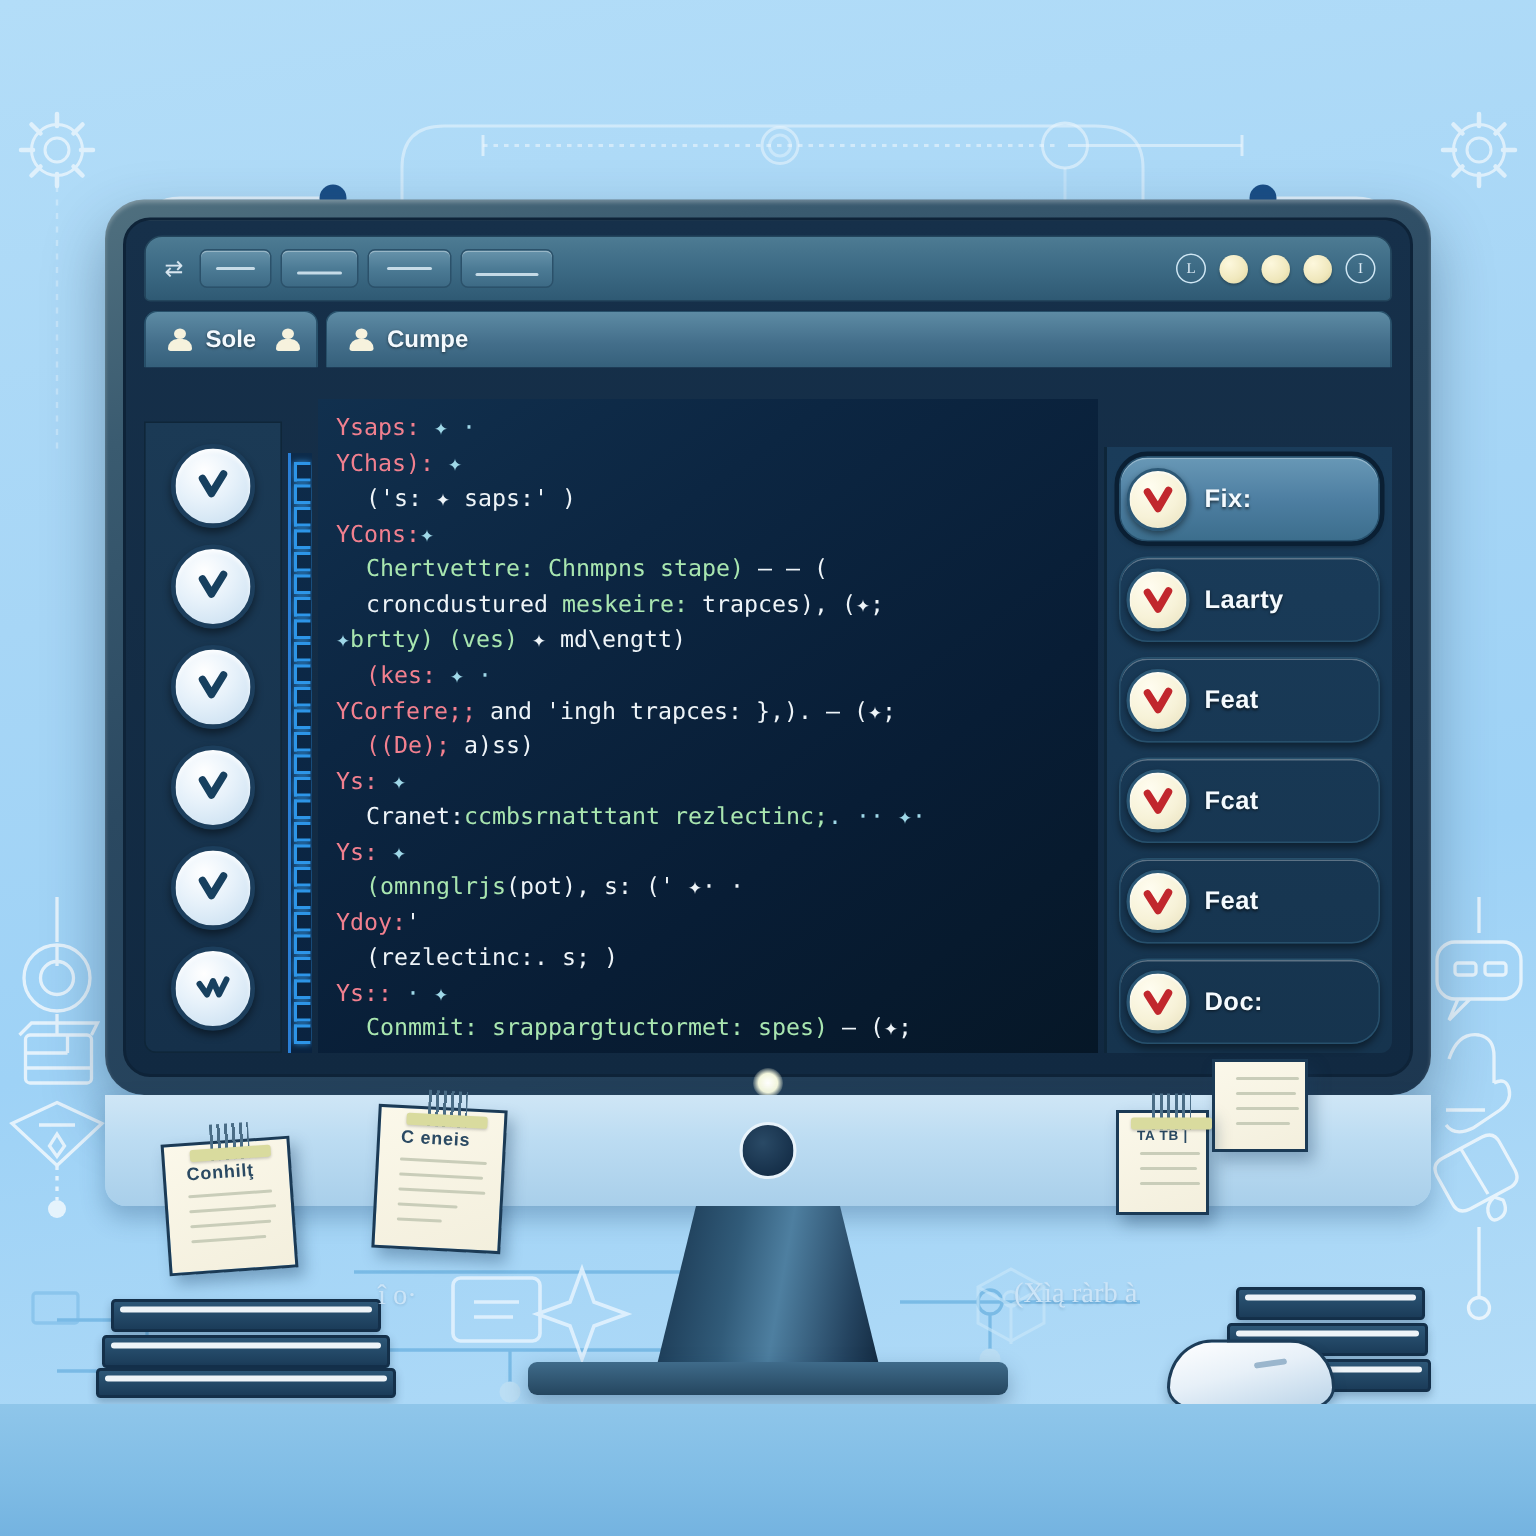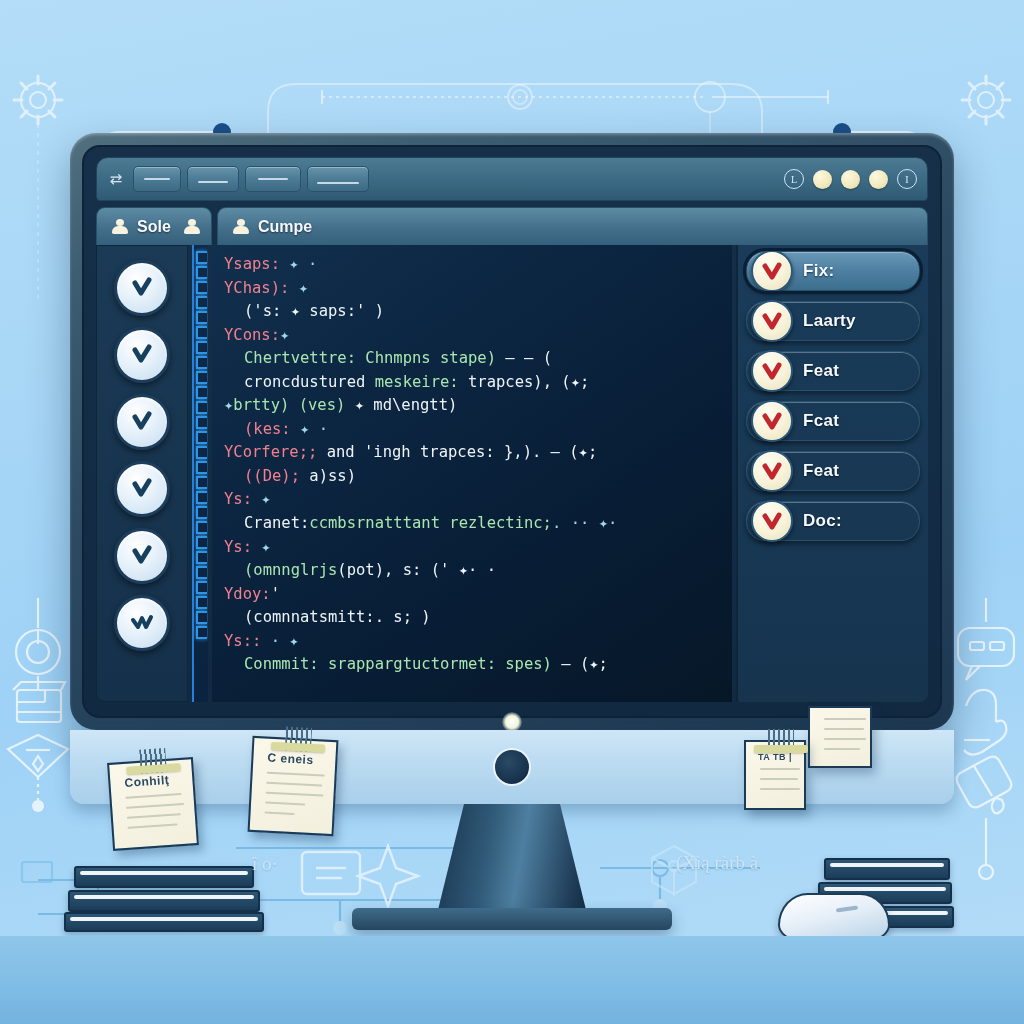--- a/index.html
+++ b/index.html
@@ -97,21 +97,21 @@
     background: #f6f2dd;
   }
   .usr-ico::after {
     content: ""; position: absolute; left: 1px; bottom: 0;
     width: 16px; height: 8px; border-radius: 7px 7px 2px 2px;
     background: #f6f2dd;
   }
   .usr-ico.right { margin-left: 4px; }
 
   
-  #workspace { flex: 1; display: flex; gap: 4px; min-height: 0; position: relative; }
+  #workspace { flex: 1; display: flex; gap: 4px; min-height: 0; position: relative; align-items: flex-end; }
 
   
   #rail {
     width: 92px; flex: 0 0 92px;
     background: linear-gradient(180deg, #1b3a55 0%, #15304a 100%);
     border: 1px solid #0f2639;
     border-radius: 0 0 0 8px;
     display: flex; flex-direction: column; align-items: center;
     padding: 14px 0; gap: 11px;
   }
@@ -162,21 +162,21 @@
   
   #actions {
     width: 192px; flex: 0 0 192px;
     background: linear-gradient(180deg, #1a3c5a 0%, #16344e 100%);
     border-left: 2px solid #0e2639;
     padding: 6px 8px; display: flex; flex-direction: column;
     gap: 10px; align-items: stretch;
     border-radius: 0 0 8px 0;
   }
   .act {
-    height: 40px; border-radius: 19px;
+    height: 57px; border-radius: 19px;
     background: linear-gradient(180deg, #5e8fad 0%, #47789a 48%, #376away 48%, #356685 100%);
     border: 1px solid #27506c;
     box-shadow: 0 3px 5px rgba(0,0,0,.4), inset 0 1px 0 rgba(255,255,255,.3);
     display: flex; align-items: center; gap: 10px;
     padding-left: 4px; position: relative;
   }
   .act .chk {
     width: 42px; height: 42px; border-radius: 50%; flex: 0 0 42px;
     background: radial-gradient(circle at 36% 28%, #fffdf0 0%, #f7f2d8 55%, #e8e0bc 100%);
     border: 2px solid #2c5876;
@@ -539,21 +539,21 @@
             <span class="ln ind"><span class="w">croncdustured </span><span class="s">meskeire:</span><span class="w">   trapces),   (✦;</span></span>
             <span class="ln"><span class="c">✦</span><span class="s">brtty) (ves)</span><span class="w">  ✦  md\engtt)</span></span>
             <span class="ln ind"><span class="k">(kes:</span><span class="c">   ✦      ·</span></span>
             <span class="ln"><span class="k">YCorfere;;</span><span class="w"> and 'ingh trapces: },).   —   (✦;</span></span>
             <span class="ln ind"><span class="k">((De);</span><span class="w">   a)ss)</span></span>
             <span class="ln"><span class="k">Ys:</span><span class="c">     ✦</span></span>
             <span class="ln ind"><span class="w">Cranet:</span><span class="s">ccmbsrnatttant rezlectinc;</span><span class="c">.  ··  ✦·</span></span>
             <span class="ln"><span class="k">Ys:</span><span class="c">        ✦</span></span>
             <span class="ln ind"><span class="s">(omnnglrjs</span><span class="w">(pot), s: ('  ✦·  ·</span></span>
             <span class="ln"><span class="k">Ydoy:</span><span class="w">'</span></span>
-            <span class="ln ind"><span class="w">(comnnatsmitt:. s;   )</span></span>
+            <span class="ln ind"><span class="w">(rezlectinc:. s;   )</span></span>
             <span class="ln"><span class="k">Ys::</span><span class="c">  ·   ✦</span></span>
             <span class="ln ind"><span class="s">Conmmit:</span><span class="s"> srappargtuctormet: spes)</span><span class="w">   —   (✦;</span></span>
             <span class="ln"></span>
           </div>
 
         <div id="actions">
             <div class="act sel">
               <div class="chk">
                 <svg width="24" height="24" viewBox="0 0 24 24">
                   <path d="M5 7 L12 18 L19 6" stroke="#c1272d" stroke-width="5" fill="none" stroke-linecap="round" stroke-linejoin="round"></path>

